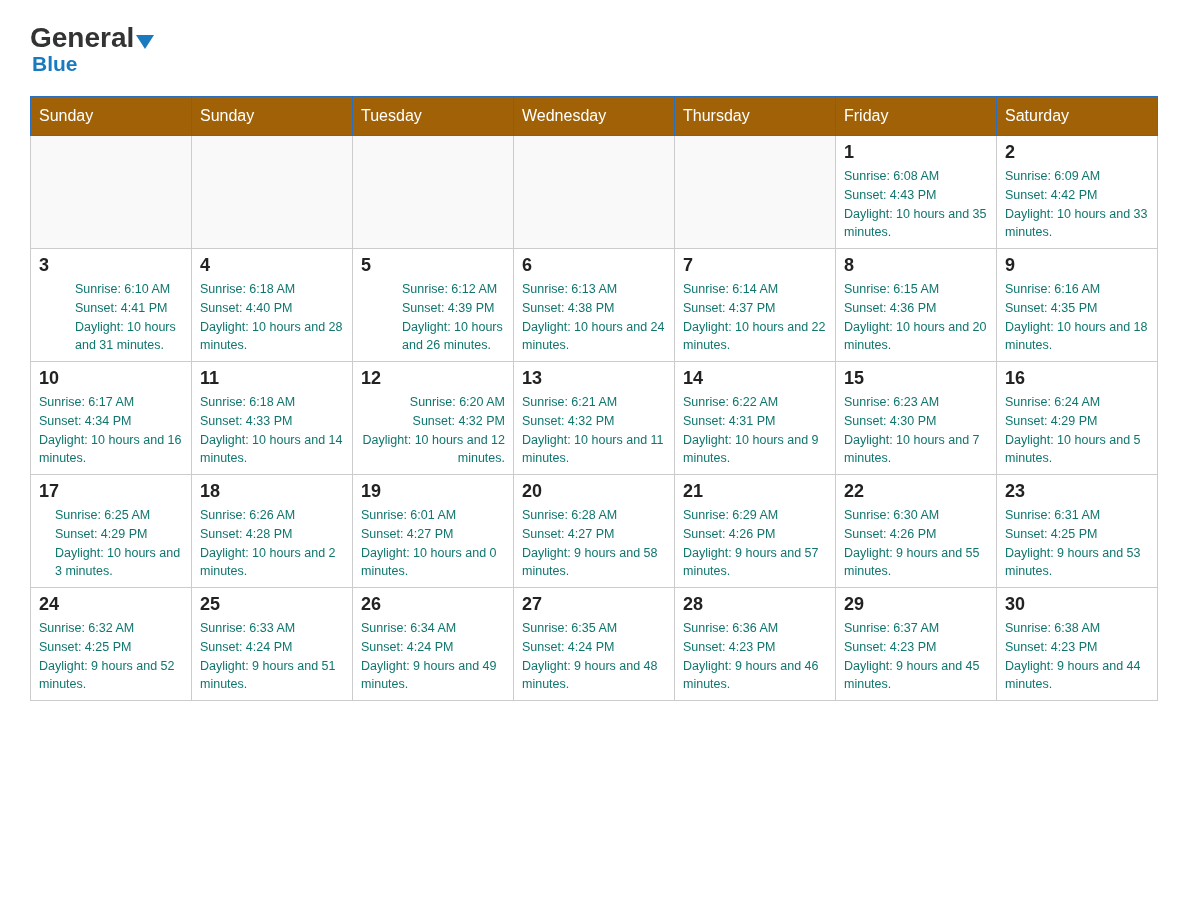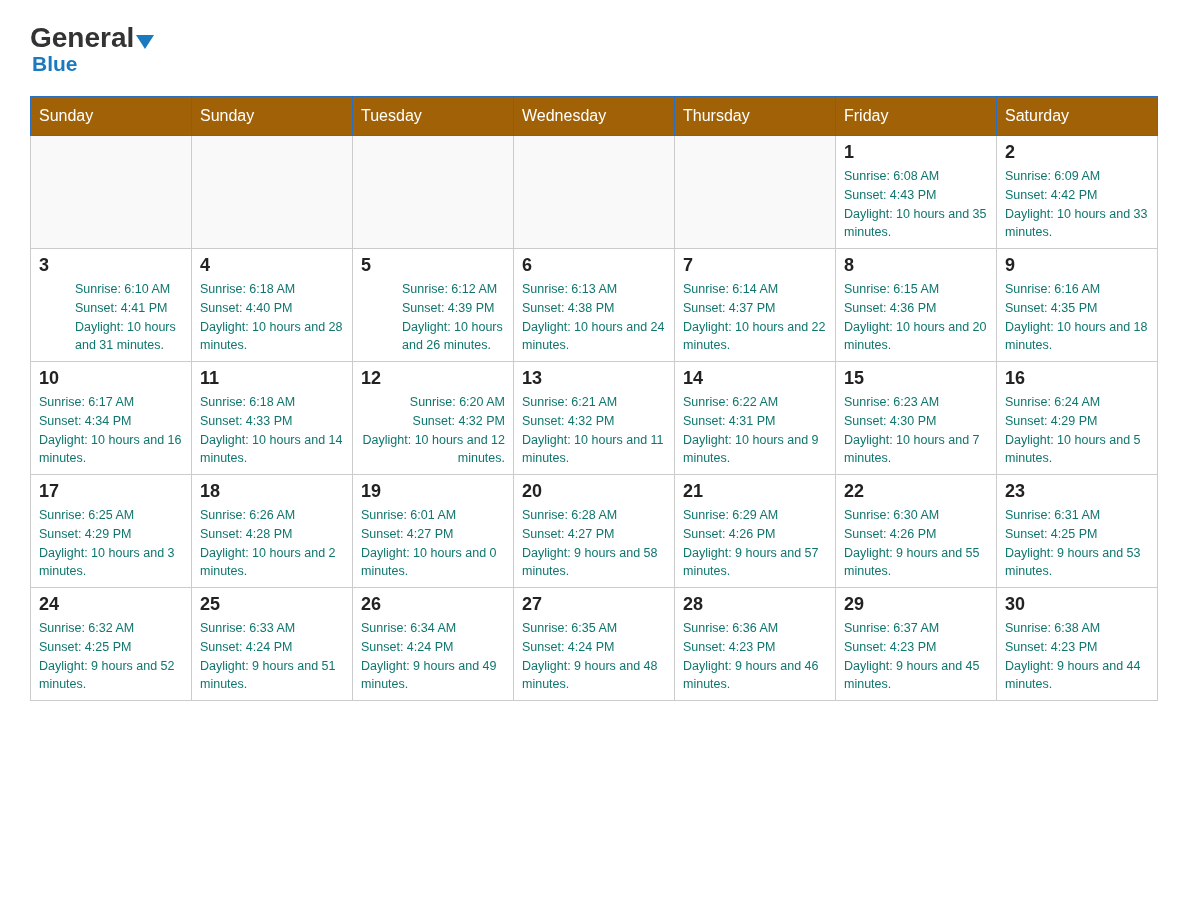--- a/index.html
+++ b/index.html
@@ -227,21 +227,21 @@
         <td>
           <span class="day-number">16</span>
           <div class="day-info" style="white-space: pre-line;">Sunrise: 6:24 AM
 Sunset: 4:29 PM
 Daylight: 10 hours and 5 minutes.</div>
         </td>
       </tr>
       <tr class="week-row">
         <td>
           <span class="day-number">17</span>
-          <div class="day-info" style="white-space: pre-line;">Sunrise: 6:25 AM
+          <div class="day-info" style="white-space: pre-line; margin-left: 16px;">Sunrise: 6:25 AM
 Sunset: 4:29 PM
 Daylight: 10 hours and 3 minutes.</div>
         </td>
         <td>
           <span class="day-number">18</span>
           <div class="day-info" style="white-space: pre-line;">Sunrise: 6:26 AM
 Sunset: 4:28 PM
 Daylight: 10 hours and 2 minutes.</div>
         </td>
         <td>

